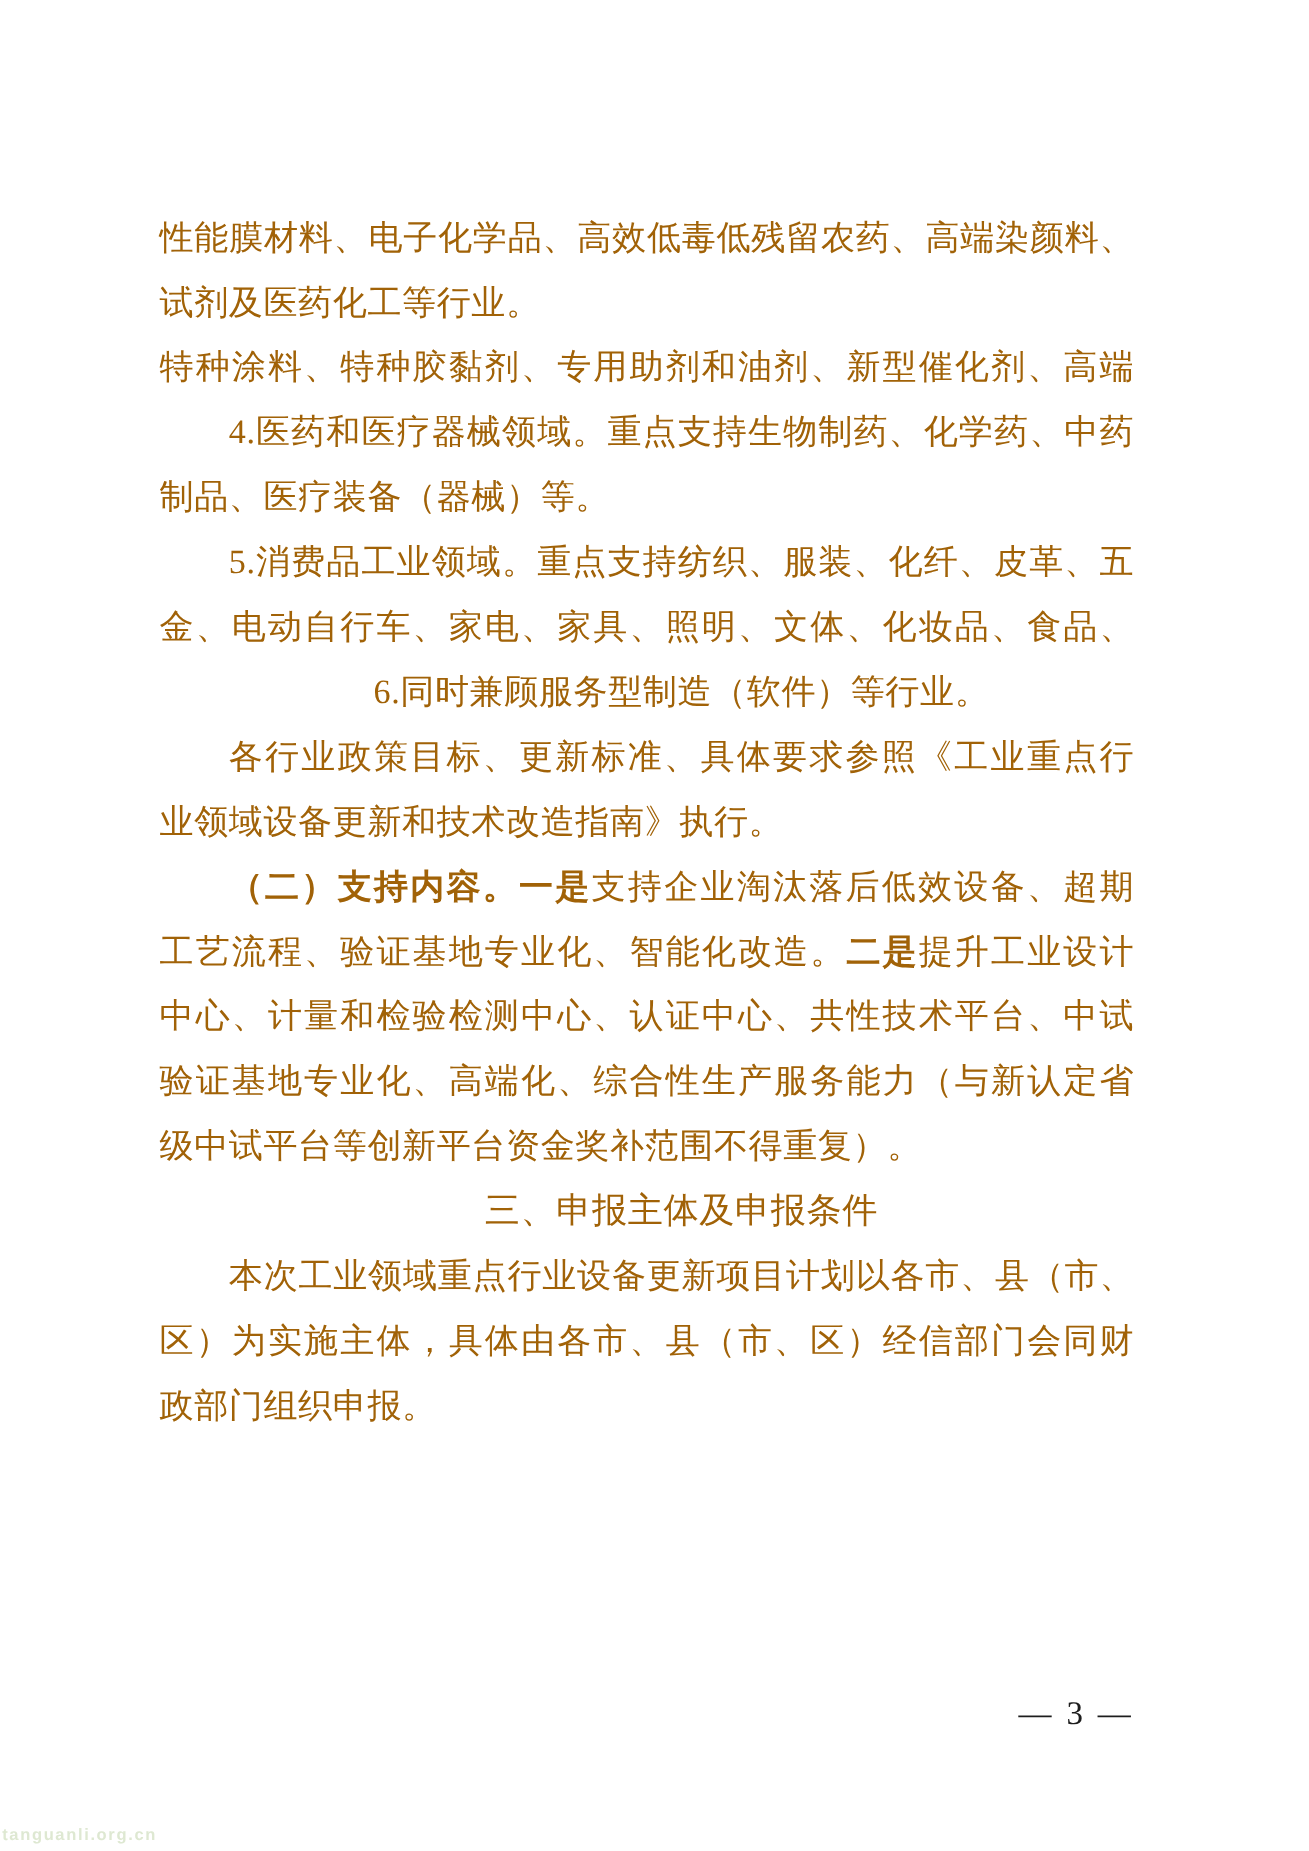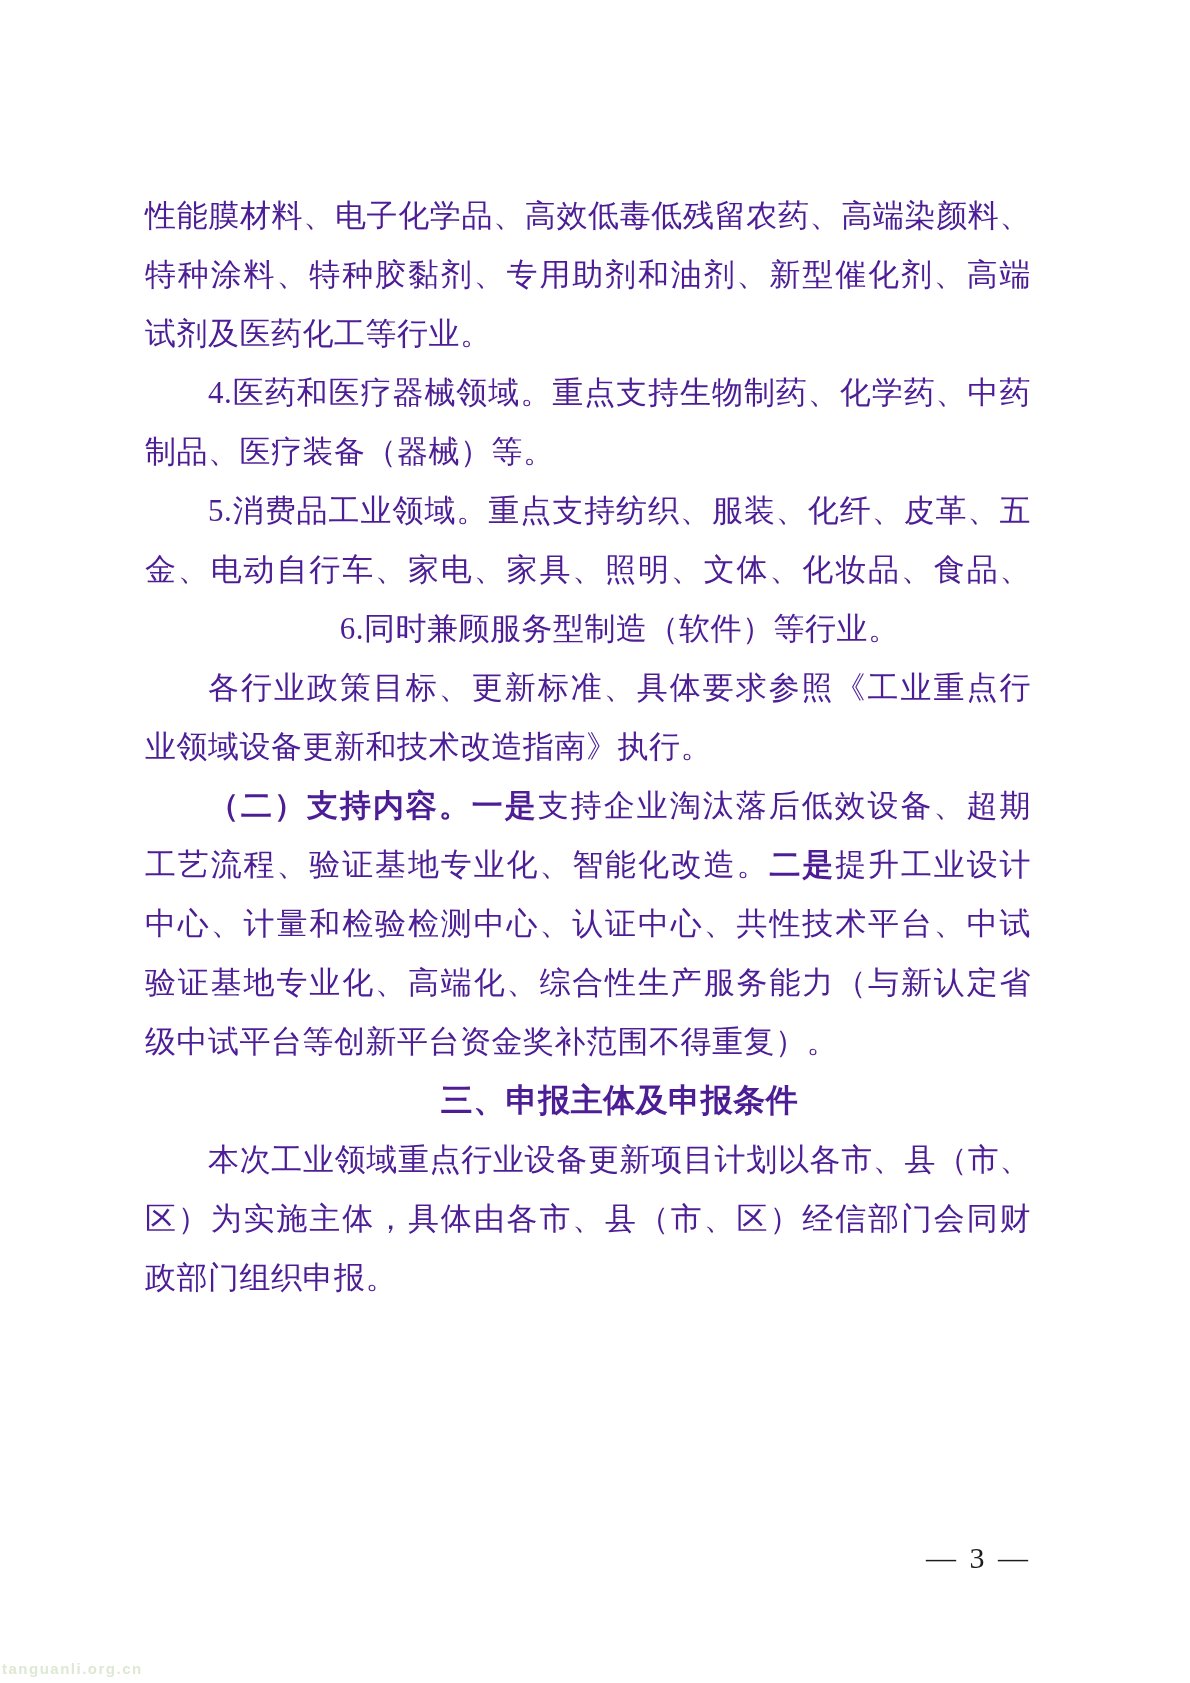--- a/index.html
+++ b/index.html
@@ -36,21 +36,21 @@
   .indent {
     text-indent: 63px;
     text-align: center;
   }
   .b {
     font-weight: bold;
     margin-top: 28px;
   }
   .heading {
     font-family: "Liberation Sans", sans-serif;
-    font-weight: bold;
+    font-weight: normal;
     font-size: 32px;
   }
   .page-num {
     position: absolute;
     top: 1538px;
     left: 145px;
     width: 886px;
     height: 40px;
     line-height: 40px;
     text-align: right;
@@ -63,24 +63,24 @@
     top: 1660px;
     font-family: "Liberation Sans", sans-serif;
     font-weight: bold;
     font-size: 15px;
     letter-spacing: 1.5px;
   }
 </style>
 </head>
 <body style="background: rgb(255, 255, 255);">
 
-<div class="text-block" style="color: #4c1d95;">
+<div class="text-block" style="color: #a16207;">
   <div class="line j">性能膜材料、电子化学品、高效低毒低残留农药、高端染颜料、</div>
+  <div class="line">试剂及医药化工等行业。</div>
   <div class="line j">特种涂料、特种胶黏剂、专用助剂和油剂、新型催化剂、高端</div>
-  <div class="line">试剂及医药化工等行业。</div>
   <div class="line j indent">4.医药和医疗器械领域。重点支持生物制药、化学药、中药</div>
   <div class="line">制品、医疗装备（器械）等。</div>
   <div class="line j indent">5.消费品工业领域。重点支持纺织、服装、化纤、皮革、五</div>
   <div class="line j">金、电动自行车、家电、家具、照明、文体、化妆品、食品、</div>
   <div class="line indent">6.同时兼顾服务型制造（软件）等行业。</div>
   <div class="line j indent">各行业政策目标、更新标准、具体要求参照《工业重点行</div>
   <div class="line">业领域设备更新和技术改造指南》执行。</div>
   <div class="line j indent">
     <span class="b">（二）支持内容。</span><span class="b">一是</span><span>支持企业淘汰落后低效设备、超期</span>
   </div>

